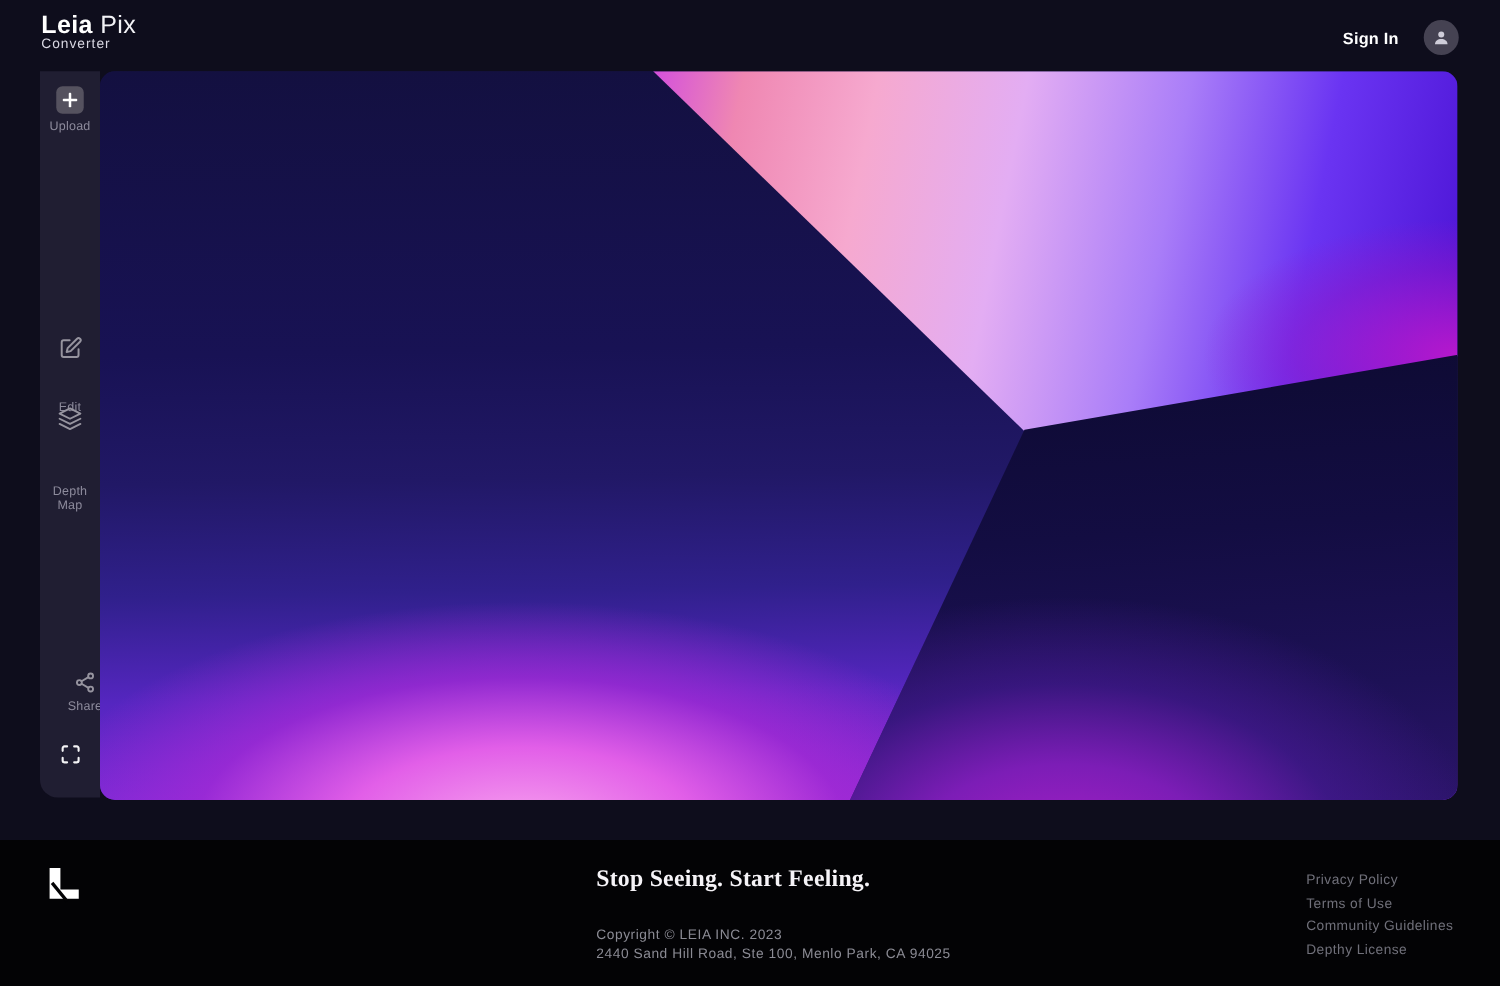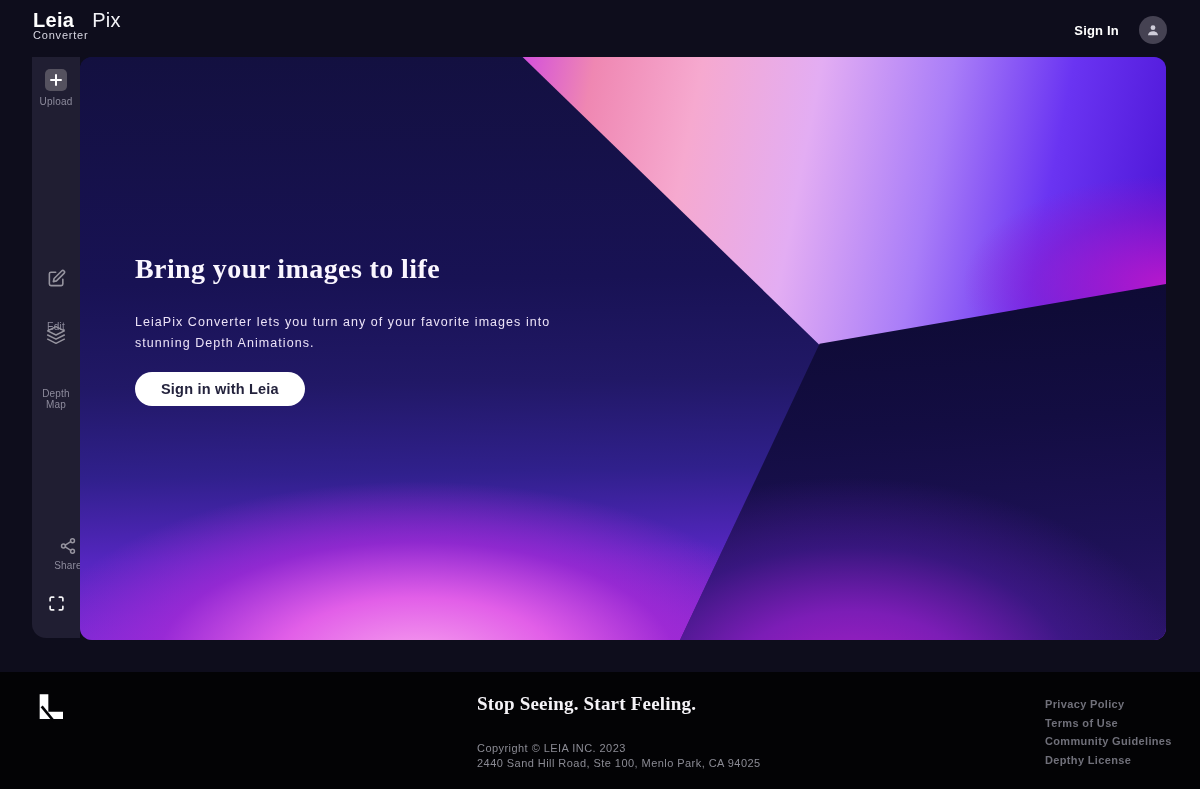--- a/index.html
+++ b/index.html
@@ -10,21 +10,21 @@
     font-family:"Liberation Sans", sans-serif;
     color:#fff;
     overflow:hidden;
   }
 
   
   .header { position:absolute; top:0; left:0; width:1200px; height:57px; }
   .brand { position:absolute; left:33px; top:10px; line-height:1; }
   .brand-line1 { font-size:20px; letter-spacing:.3px; }
   .brand-bold { font-weight:800; }
-  .brand-light { font-weight:300; margin-left:18px; color:#f2f2f6; }
+  .brand-light { font-weight:300; margin-left:6px; color:#f2f2f6; }
   .brand-sub { font-size:11px; font-weight:400; color:#d8d7e2; letter-spacing:.8px; margin-top:0; }
   .header-right { position:absolute; right:33px; top:14px; height:32px; display:flex; align-items:center; gap:20px; }
   .pill-btn {
     height:32px; padding:0 18px; border:1.6px solid #fff; border-radius:16px;
     background:transparent; color:#fff; font-family:inherit;
     font-size:13px; font-weight:700; letter-spacing:.2px; cursor:pointer;
     display:flex; align-items:center;
   }
   .signin { font-size:13px; font-weight:700; letter-spacing:.2px; cursor:pointer; }
   .avatar {
@@ -93,21 +93,21 @@
   
   .footer { position:absolute; left:0; top:672px; width:1200px; height:117px; background:#030305; }
   .footer-logo { position:absolute; left:33px; top:20px; }
   .footer-center { position:absolute; left:477px; top:21px; }
   .footer-tagline {
     font-family:"Liberation Serif", "DejaVu Serif", serif;
     font-weight:700; font-size:19px; letter-spacing:.2px; color:#f5f3f7;
   }
   .footer-copy { margin-top:26px; font-size:11px; line-height:15px; letter-spacing:.45px; color:#8b8b94; }
   .footer-links { position:absolute; left:1045px; top:23px; font-size:11px; letter-spacing:.35px; color:#70707a; }
-  .footer-links div { line-height:18.5px; cursor:pointer;font-weight:bold; }
+  .footer-links div { line-height:18.5px; cursor:pointer; }
 </style>
 </head>
 <body>
 
 <div class="header">
   <div class="brand">
     <div class="brand-line1">
       <span class="brand-bold">Leia</span><span class="brand-light">Pix</span>
     </div>
     <div class="brand-sub">Converter</div>
@@ -183,25 +183,20 @@
       </svg>
     </span>
   </div>
 </div>
 
 <div class="hero">
   <div class="face face-left"></div>
   <div class="face face-top"></div>
   <div class="face face-bottom"></div>
 
-  <div class="hero-content">
-    <div class="hero-title">Bring your images to life</div>
-    <div class="hero-desc">LeiaPix Converter lets you turn any of your favorite images into stunning Depth Animations.</div>
-    <button class="cta-btn">Sign in with Leia</button>
-  </div>
 </div>
 
 <div class="footer">
   <div class="footer-logo">
     <svg width="32" height="30" viewBox="0 0 48 44">
       <path d="M10 3 H23 V29 H45 V40 H10 Z" fill="#ffffff"></path>
       <line x1="13" y1="21" x2="31" y2="43" stroke="#030305" stroke-width="4"></line>
     </svg>
   </div>
 

